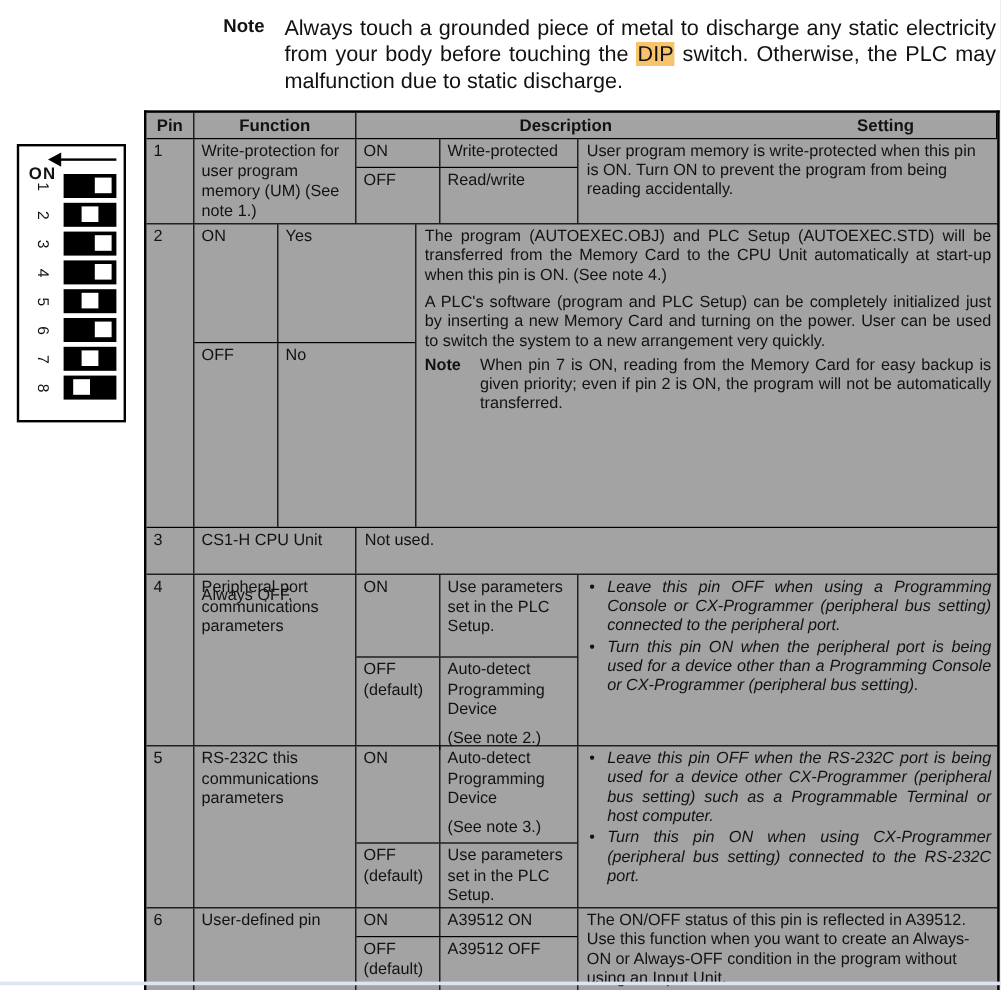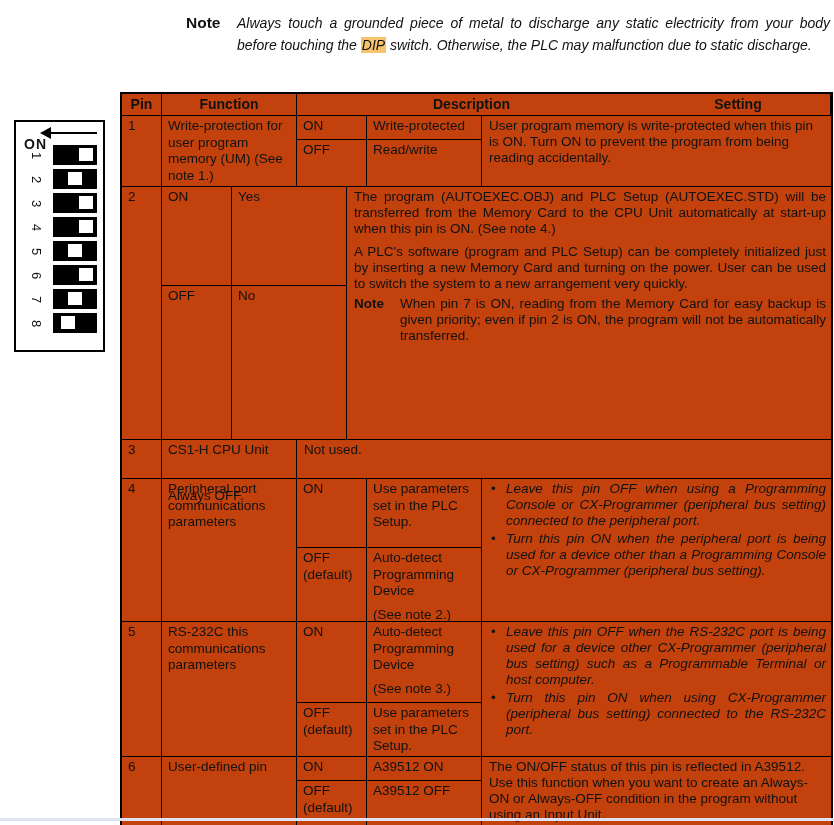--- a/index.html
+++ b/index.html
@@ -6,39 +6,39 @@
   body{
     width:834px;height:825px;position:relative;background:#ffffff;
     font-family:"Liberation Sans",sans-serif;color:#121212;
     -webkit-font-smoothing:antialiased;overflow:hidden;
   }
   p{margin:0;}
 
   
   .note-block{position:absolute;left:186px;top:12px;width:644px;display:flex;}
   .note-label{font-weight:bold;font-size:15.5px;line-height:22px;width:51px;flex:none;}
-  .note-text{flex:1;font-size:14px;line-height:22px;text-align:justify;font-style:italic;}
+  .note-text{flex:1;font-size:18px;line-height:22px;text-align:justify;}
   .hl{background:#f7c46c;padding:0 1px;}
 
   
   .dip{position:absolute;left:14px;top:120px;width:91px;height:232px;
        border:2px solid #000;box-sizing:border-box;background:#fff;}
   .dip-on{position:absolute;left:8px;top:14px;font-size:14px;font-weight:bold;letter-spacing:1px;}
   .dip-arrow-line{position:absolute;left:33px;top:10px;width:48px;height:2px;background:#000;}
   .dip-arrow-head{position:absolute;left:24px;top:5px;width:0;height:0;
        border-right:11px solid #000;border-top:6px solid transparent;border-bottom:6px solid transparent;}
   .dip-num{position:absolute;left:12px;width:16px;text-align:center;font-size:13px;
        transform:rotate(90deg);}
   .dip-sw{position:absolute;left:37px;width:44px;height:20px;background:#000;}
   .dip-knob{position:absolute;top:3px;width:14px;height:13px;background:#fff;}
 
   
   .tbl{position:absolute;left:120px;top:92px;width:713px;height:733px;
        border:2px solid #000;border-bottom:none;box-sizing:border-box;
-       font-size:13.5px;overflow:hidden;background:#c2410c;}
+       font-size:13.5px;overflow:hidden;background:#a3a3a3;}
   .thead{display:flex;height:22px;border-bottom:1px solid #000;box-sizing:border-box;}
   .th{font-weight:bold;text-align:center;line-height:21px;box-sizing:border-box;font-size:14px;}
   .th-pin{width:40px;border-right:1px solid #000;}
   .th-func{width:135px;border-right:1px solid #000;}
   .th-set{width:185px;border-right:1px solid #000;}
   .th-desc{flex:1;}
 
   .trow{display:flex;border-bottom:1px solid #000;box-sizing:border-box;}
   .trow:last-child{border-bottom:none;}
   .c{box-sizing:border-box;padding:2px 4px;line-height:16.5px;}

